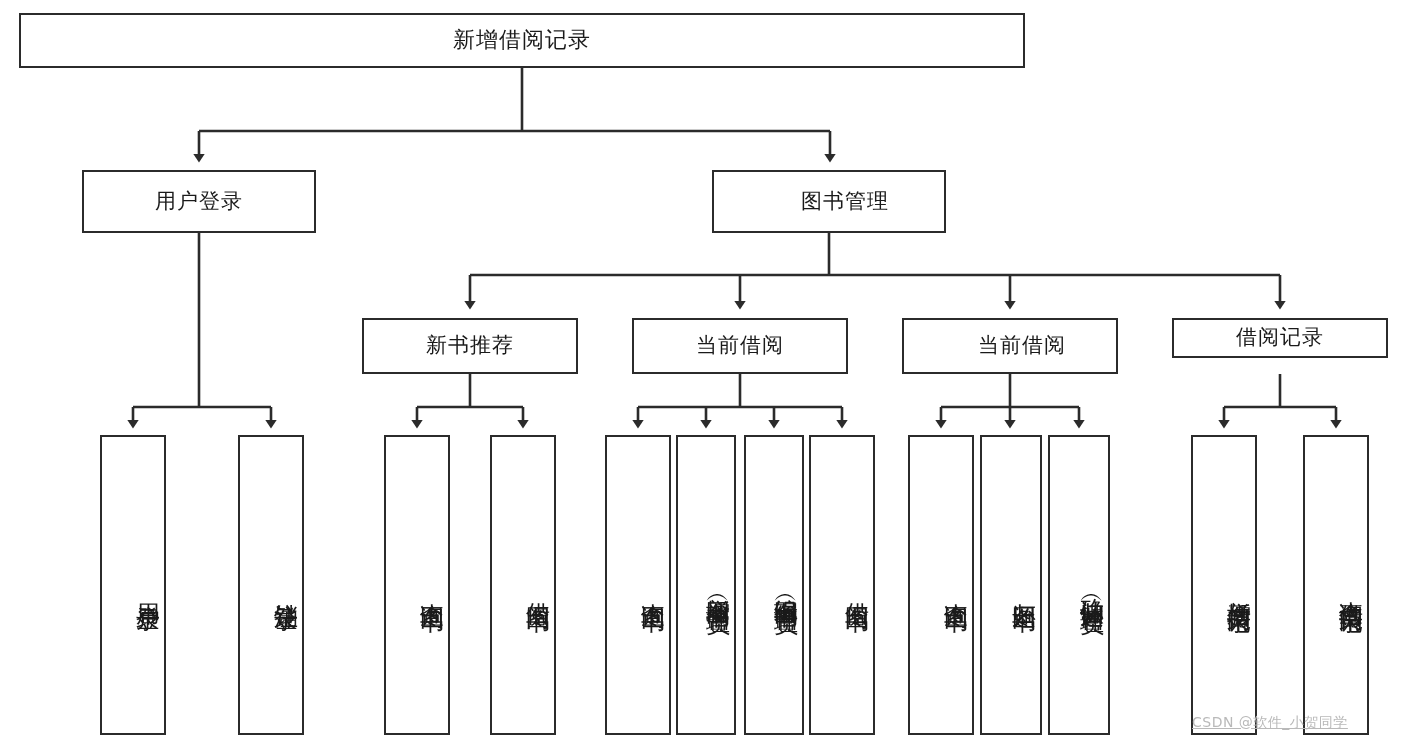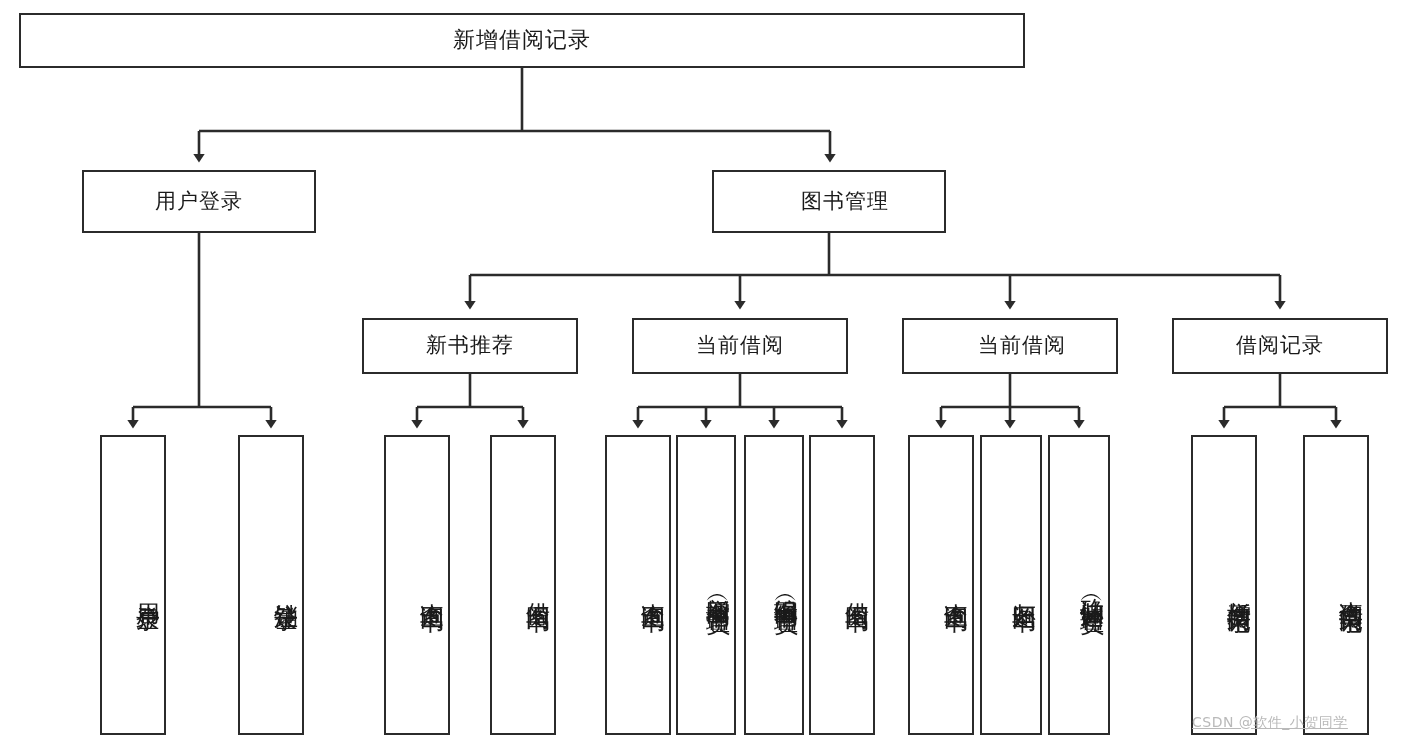--- a/index.html
+++ b/index.html
@@ -122,21 +122,21 @@
 
   <div class="node h" style="left:362px;top:318px;width:216px;height:56px;">
     <span class="lbl">新书推荐</span>
   </div>
   <div class="node h" style="left:632px;top:318px;width:216px;height:56px;">
     <span class="lbl">当前借阅</span>
   </div>
   <div class="node h" style="left:902px;top:318px;width:216px;height:56px;padding-left:24px;">
     <span class="lbl">当前借阅</span>
   </div>
-  <div class="node h" style="left:1172px;top:318px;width:216px;height:56px;">
+  <div class="node h" style="left:1172px;top:318px;width:216px;height:40px;">
     <span class="lbl">借阅记录</span>
   </div>
 
   <div class="node v" style="left:100px;top:435px;width:66px;height:300px;">
     <span class="lbl">用户登录</span>
   </div>
   <div class="node v" style="left:238px;top:435px;width:66px;height:300px;">
     <span class="lbl">注销登录</span>
   </div>
 

